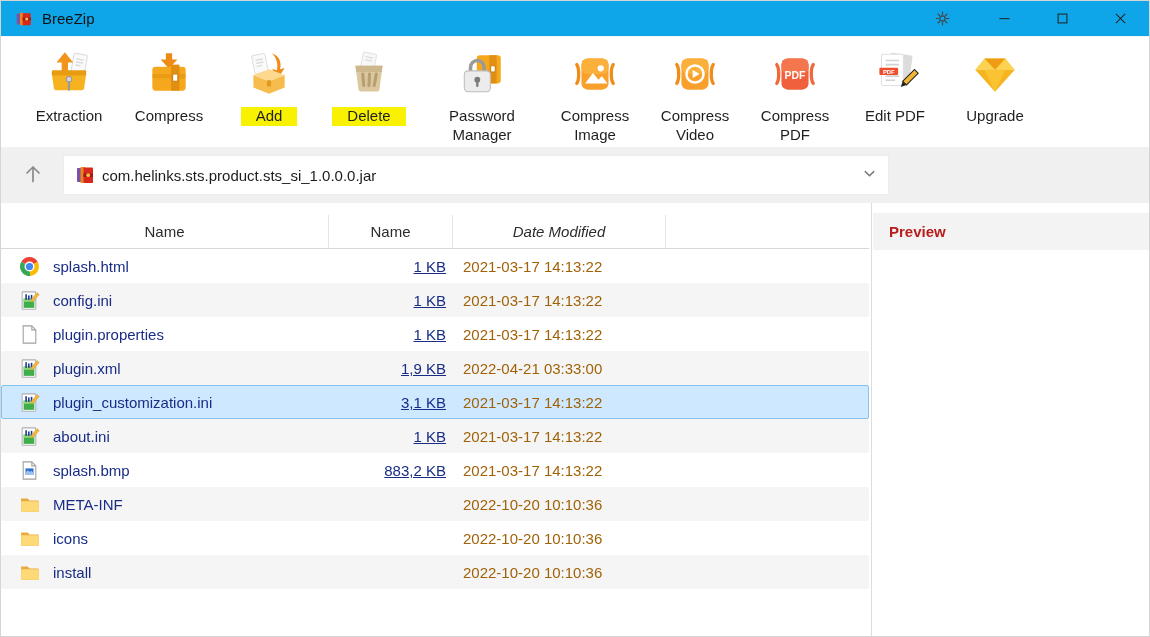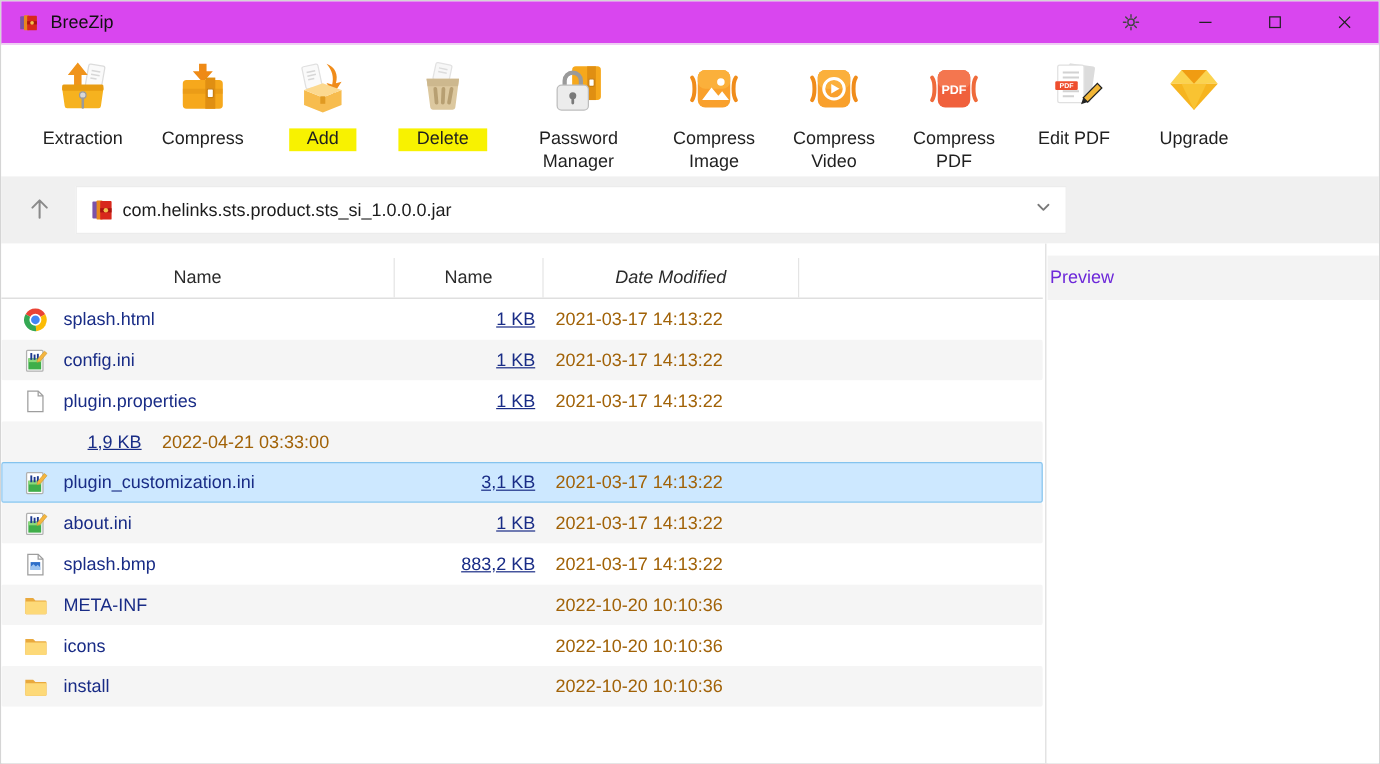--- a/index.html
+++ b/index.html
@@ -1,21 +1,21 @@
 <!DOCTYPE html>
 <html><head>
 <meta charset="utf-8">
 <style>
   * { margin:0; padding:0; box-sizing:border-box; }
   html,body { width:1150px; height:637px; overflow:hidden; }
   body { font-family:"Liberation Sans","DejaVu Sans",sans-serif; background:#fff; position:relative;
          border:1px solid #d5d5d5; }
 
   
-  .titlebar { position:absolute; left:0; top:0; width:100%; height:36px; background:#d946ef;
+  .titlebar { position:absolute; left:0; top:0; width:100%; height:36px; background:#0ea5e9;
               display:flex; align-items:center; border-bottom:1px solid #f2f2f2; }
   .titlebar .app-icon { width:18px; height:18px; margin-left:14px; }
   .titlebar .app-icon svg { width:18px; height:18px; display:block; }
   .titlebar .title { margin-left:9px; font-size:15px; color:#111; }
   .titlebar .spacer { flex:1; }
   .cap-btn { width:58px; height:36px; display:flex; align-items:center; justify-content:center;
              background:transparent; border:none; cursor:default; }
   .cap-btn svg { width:17px; height:17px; display:block; }
   .cap-btn.gear { margin-right:4px; }
 
@@ -63,21 +63,21 @@
   .file-ic { width:21px; height:21px; flex:0 0 auto; }
   .file-ic svg { width:21px; height:21px; display:block; }
   .fname { margin-left:13px; font-size:15px; color:#192c86; white-space:nowrap; }
   .cell-size { flex:0 0 124px; text-align:right; padding-right:8px; font-size:15px; color:#192c86;text-decoration:underline; }
   .cell-date { flex:0 0 213px; padding-left:9px; font-size:15px; color:#a16207; }
 
   
   .preview { position:absolute; left:872px; top:0; width:278px; height:435px; background:#fff; }
   .preview-header { position:absolute; left:0; top:10px; width:278px; height:37px; background:#f3f3f3;
                     display:flex; align-items:center; }
-  .preview-title { margin-left:2px; font-size:15px; color:#6d28d9; }
+  .preview-title { margin-left:16px; font-size:15px; color:#b91c1c;font-weight:bold; }
 </style>
 </head>
 <body>
 
 <div class="titlebar">
   <span class="app-icon">
       <svg viewBox="0 0 20 20">
         <rect x="2" y="4" width="5" height="12" rx="0.8" fill="#7b52a8"></rect>
         <rect x="5.5" y="3" width="5" height="14" rx="0.8" fill="#e8871e"></rect>
         <rect x="8.5" y="3.5" width="9" height="13.5" rx="0.8" fill="#d8281c"></rect>
@@ -347,60 +347,76 @@
                 <path d="M12.2 1.8v3.8H16" fill="none" stroke="#9e9e9e"></path>
               </svg>
             </span>
       <span class="fname">plugin.properties</span>
     </div>
     <div class="cell-size">1 KB</div>
     <div class="cell-date">2021-03-17 14:13:22</div>
   </div>
 
   <div class="file-row">
-    <div class="cell-size">1,9 KB</div>
-    <div class="cell-date">2022-04-21 03:33:00</div>
-  </div>
-
-  <div class="file-row selected">
     <div class="cell-name">
       <span class="file-ic">
               <svg viewBox="0 0 20 20">
                 <rect x="3" y="1.8" width="13" height="16.6" rx="0.8" fill="#fff" stroke="#b0b0b0"></rect>
                 <rect x="4.4" y="8.2" width="10.2" height="8.8" fill="#3fae49"></rect>
                 <rect x="4.4" y="8.2" width="10.2" height="3" fill="#8bd97a"></rect>
                 <g fill="#1d3a8f">
                   <rect x="6" y="4" width="1.5" height="5.4"></rect>
                   <rect x="8.6" y="5.2" width="1.5" height="4.2"></rect>
                   <rect x="11.2" y="4.6" width="1.5" height="4.8"></rect>
                 </g>
                 <path d="M11.8 8.8l5.4-6.3 2 1.7-5.4 6.3-2.6.8z" fill="#f6b53f" stroke="#c99a2e" stroke-width="0.5"></path>
               </svg>
             </span>
-      <span class="fname">plugin_customization.ini</span>
-    </div>
-    <div class="cell-size">3,1 KB</div>
-    <div class="cell-date">2021-03-17 14:13:22</div>
-  </div>
-
-  <div class="file-row">
+      <span class="fname">plugin.xml</span>
+    </div>
+    <div class="cell-size">1,9 KB</div>
+    <div class="cell-date">2022-04-21 03:33:00</div>
+  </div>
+
+  <div class="file-row selected">
     <div class="cell-name">
       <span class="file-ic">
               <svg viewBox="0 0 20 20">
                 <rect x="3" y="1.8" width="13" height="16.6" rx="0.8" fill="#fff" stroke="#b0b0b0"></rect>
                 <rect x="4.4" y="8.2" width="10.2" height="8.8" fill="#3fae49"></rect>
                 <rect x="4.4" y="8.2" width="10.2" height="3" fill="#8bd97a"></rect>
                 <g fill="#1d3a8f">
                   <rect x="6" y="4" width="1.5" height="5.4"></rect>
                   <rect x="8.6" y="5.2" width="1.5" height="4.2"></rect>
                   <rect x="11.2" y="4.6" width="1.5" height="4.8"></rect>
                 </g>
                 <path d="M11.8 8.8l5.4-6.3 2 1.7-5.4 6.3-2.6.8z" fill="#f6b53f" stroke="#c99a2e" stroke-width="0.5"></path>
               </svg>
             </span>
+      <span class="fname">plugin_customization.ini</span>
+    </div>
+    <div class="cell-size">3,1 KB</div>
+    <div class="cell-date">2021-03-17 14:13:22</div>
+  </div>
+
+  <div class="file-row">
+    <div class="cell-name">
+      <span class="file-ic">
+              <svg viewBox="0 0 20 20">
+                <rect x="3" y="1.8" width="13" height="16.6" rx="0.8" fill="#fff" stroke="#b0b0b0"></rect>
+                <rect x="4.4" y="8.2" width="10.2" height="8.8" fill="#3fae49"></rect>
+                <rect x="4.4" y="8.2" width="10.2" height="3" fill="#8bd97a"></rect>
+                <g fill="#1d3a8f">
+                  <rect x="6" y="4" width="1.5" height="5.4"></rect>
+                  <rect x="8.6" y="5.2" width="1.5" height="4.2"></rect>
+                  <rect x="11.2" y="4.6" width="1.5" height="4.8"></rect>
+                </g>
+                <path d="M11.8 8.8l5.4-6.3 2 1.7-5.4 6.3-2.6.8z" fill="#f6b53f" stroke="#c99a2e" stroke-width="0.5"></path>
+              </svg>
+            </span>
       <span class="fname">about.ini</span>
     </div>
     <div class="cell-size">1 KB</div>
     <div class="cell-date">2021-03-17 14:13:22</div>
   </div>
 
   <div class="file-row">
     <div class="cell-name">
       <span class="file-ic">
               <svg viewBox="0 0 20 20">

